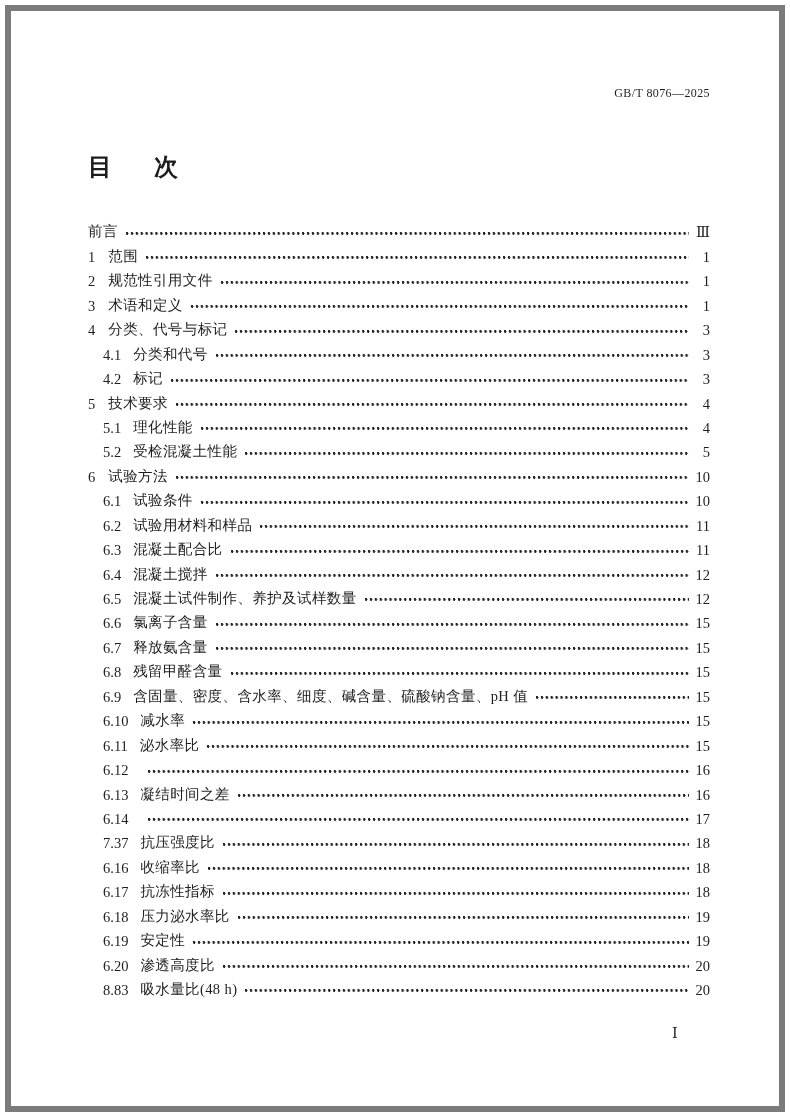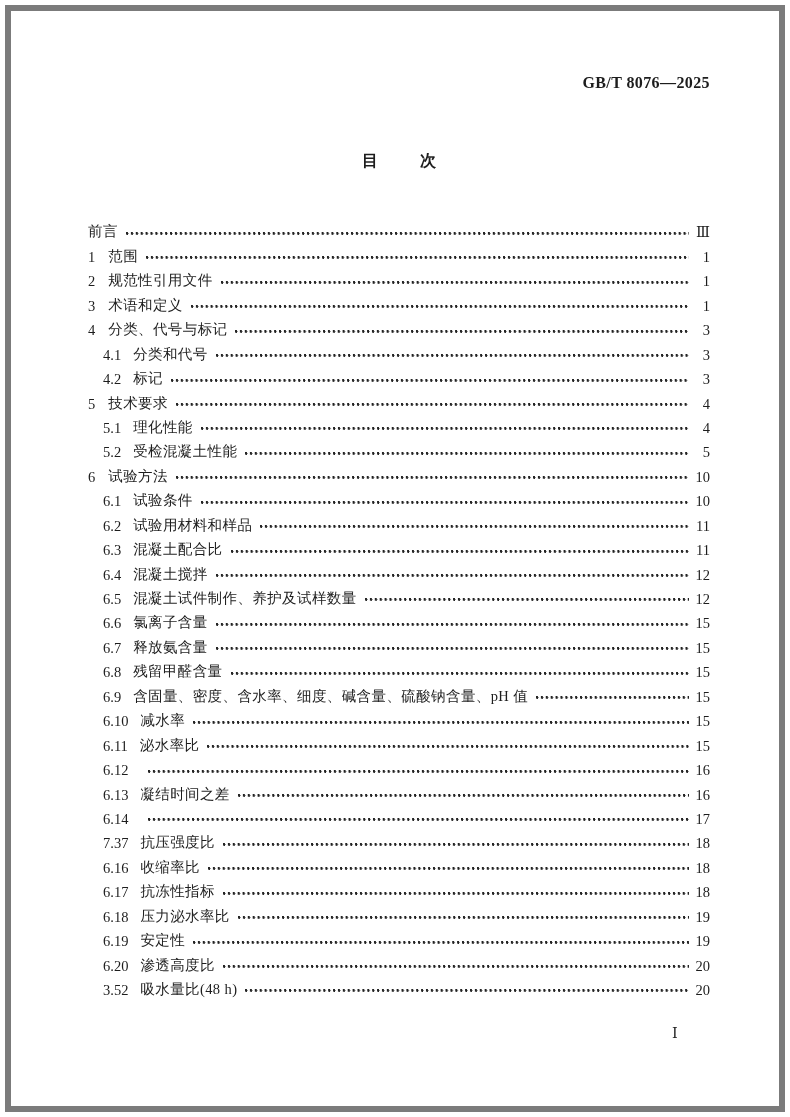--- a/index.html
+++ b/index.html
@@ -13,27 +13,27 @@
   }
   .frame {
     position:absolute; left:5px; top:5px; right:5px; bottom:5px;
     border:6px solid #7b7b7b;
     pointer-events:none;
   }
   .content {
     position:absolute; left:88px; top:0; width:622px; height:100%;
   }
   .doc-code {
-    position:absolute; top:74px; right:0;
-    font-size:16px; font-weight:bold; letter-spacing:0.4px;
+    position:absolute; top:86px; right:0;
+    font-size:12px; font-weight:normal; letter-spacing:0.4px;
     white-space:nowrap;
   }
   .doc-title {
     position:absolute; top:151px; left:0; width:100%;
-    text-align:center; font-size:16px; font-weight:bold;
+    font-size:24px; font-weight:bold;
     white-space:nowrap;
   }
   .doc-title .gap { display:inline-block; width:42px; }
   .toc { position:absolute; top:217px; left:0; width:100%; }
   .toc-row {
     display:flex; align-items:flex-end;
     height:24.45px; font-size:14.5px;
   }
   .toc-row .num { margin-right:13px; flex:0 0 auto; }
   .toc-row.sub { padding-left:15px; }
@@ -276,21 +276,21 @@
   </div>
 
   <div class="toc-row sub">
     <span class="num">6.20</span>
     <span class="label">渗透高度比</span>
     <span class="leader"></span>
     <span class="pg">20</span>
   </div>
 
   <div class="toc-row sub">
-    <span class="num">3.52</span>
+    <span class="num">8.83</span>
     <span class="label">吸水量比(48 h)</span>
     <span class="leader"></span>
     <span class="pg">20</span>
   </div>
 
 </div>
 
 </div>
 
 <div class="folio">Ⅰ</div>

